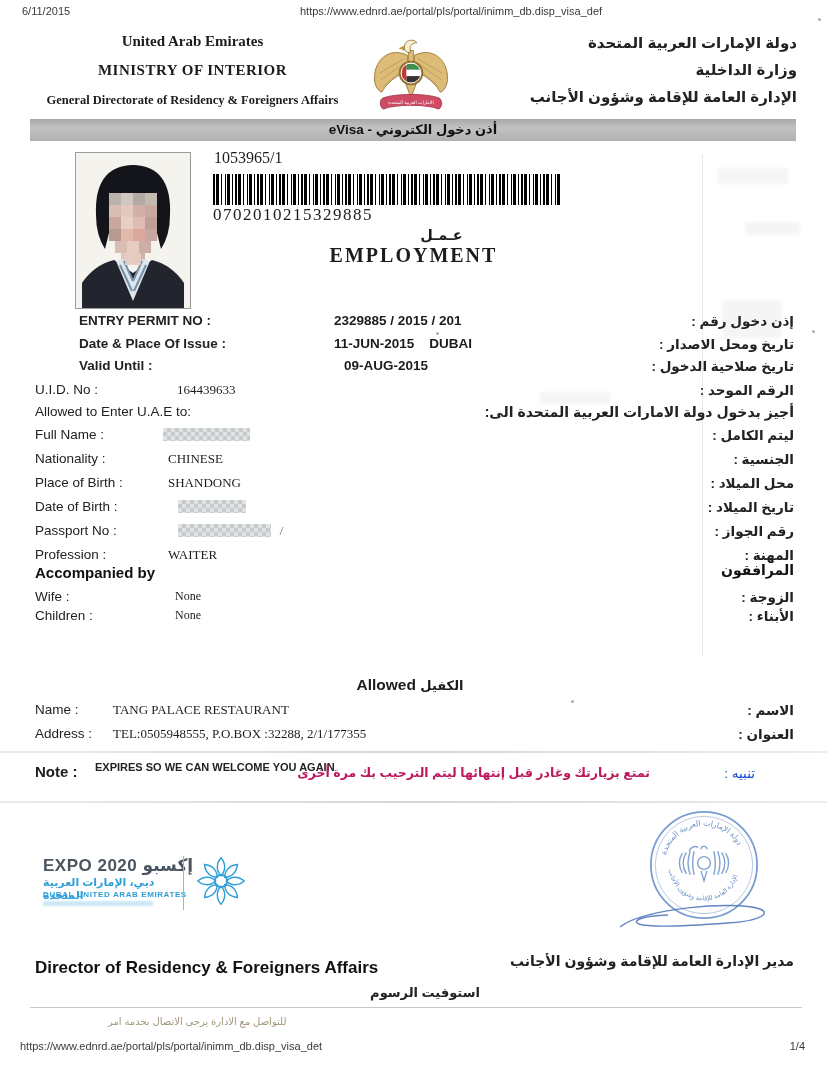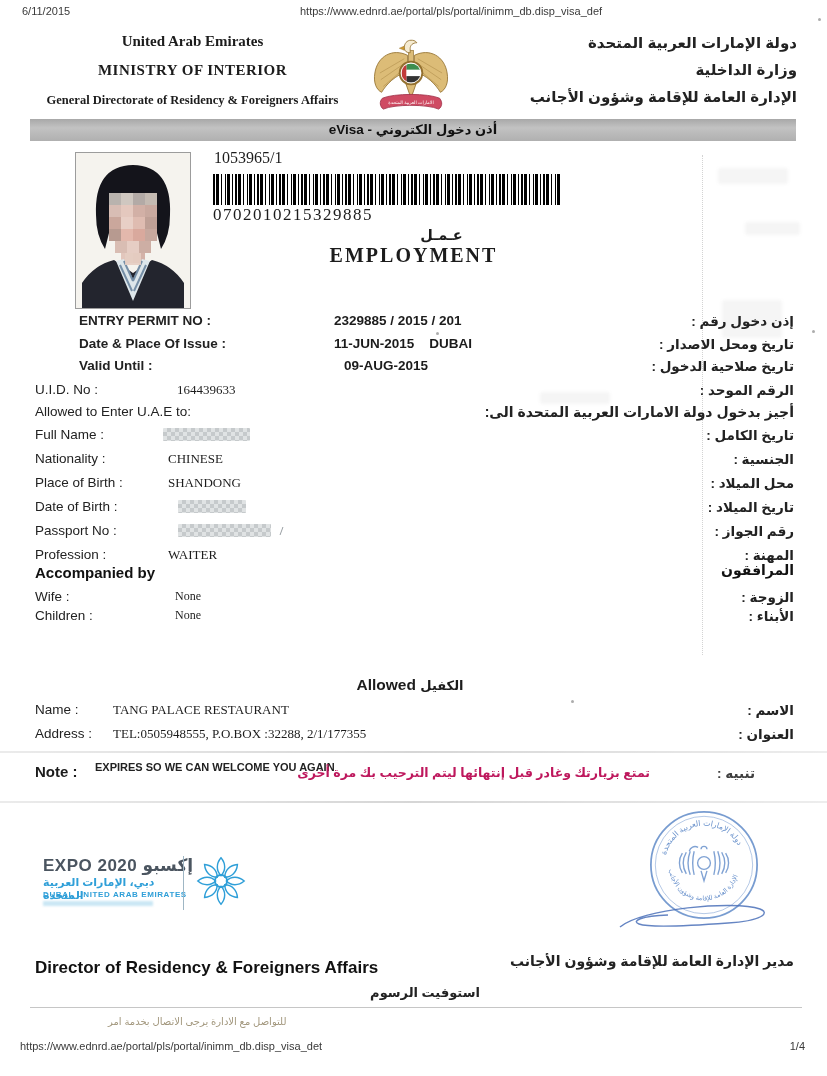--- a/index.html
+++ b/index.html
@@ -53,21 +53,21 @@
      background-image:linear-gradient(45deg,#c6cacc 25%,transparent 25%,transparent 75%,#c6cacc 75%),
                       linear-gradient(45deg,#c6cacc 25%,#e0e3e4 25%,#e0e3e4 75%,#c6cacc 75%);
      background-size:8px 8px;background-position:0 0,4px 4px;}
   .sec-head{position:absolute;font-weight:700;font-size:15px;color:#111;}
 
   
   .faintline{position:absolute;left:0;width:100%;height:2px;
      background:linear-gradient(90deg,rgba(0,0,0,.08),rgba(0,0,0,.16),rgba(0,0,0,.07));}
   .note-en{position:absolute;left:95px;top:761px;width:300px;font-size:11px;font-weight:700;line-height:13px;color:#222;}
   .note-ar-text{position:absolute;right:177px;top:765px;font-size:12.5px;font-weight:700;direction:rtl;color:#be185d;}
-  .note-ar-lbl{position:absolute;right:72px;top:765px;font-size:13.5px;font-weight:700;direction:rtl;color:#404040;}
+  .note-ar-lbl{position:absolute;right:72px;top:765px;font-size:13.5px;font-weight:400;direction:rtl;color:#1d4ed8;}
   .note-lbl{position:absolute;left:35px;top:763px;font-size:15px;font-weight:700;}
 
   
   .expo-title{left:43px;top:855px;font-size:17px;font-weight:700;color:#4b5560;letter-spacing:.5px;}
   .expo-city-ar{left:43px;top:876px;font-size:11px;font-weight:700;color:#2f9fd8;direction:rtl;width:128px;text-align:left;}
   .expo-city-en{left:43px;top:890px;font-size:8px;font-weight:700;color:#2f9fd8;letter-spacing:.6px;}
   .expo-ghostline{left:43px;top:901px;width:110px;height:5px;background:rgba(47,159,216,.25);filter:blur(1px);}
   .expo-divider{left:183px;top:856px;width:1px;height:54px;background:#9fb6c4;}
   .expo-rosette{left:196px;top:853px;width:50px;height:56px;}
 
@@ -207,21 +207,21 @@
     <span class="val sv" style="left:177px">164439633</span>
     <span class="ar">الرقم الموحد :</span>
   </div>
   <div class="row" style="top:404px">
     <span class="lbl">Allowed to Enter U.A.E to:</span>
     <span class="ar" style="font-size:14px">أجيز بدخول دولة الامارات العربية المتحدة الى:</span>
   </div>
   <div class="row" style="top:427px">
     <span class="lbl">Full Name :</span>
     <span class="redact" style="left:163px;width:87px"></span>
-    <span class="ar">تاريخ الكامل :</span>
+    <span class="ar">ليتم الكامل :</span>
   </div>
   <div class="row" style="top:451px">
     <span class="lbl">Nationality :</span>
     <span class="val sv" style="left:168px">CHINESE</span>
     <span class="ar">الجنسية :</span>
   </div>
   <div class="row" style="top:475px">
     <span class="lbl">Place of Birth :</span>
     <span class="val sv" style="left:168px">SHANDONG</span>
     <span class="ar">محل الميلاد :</span>

